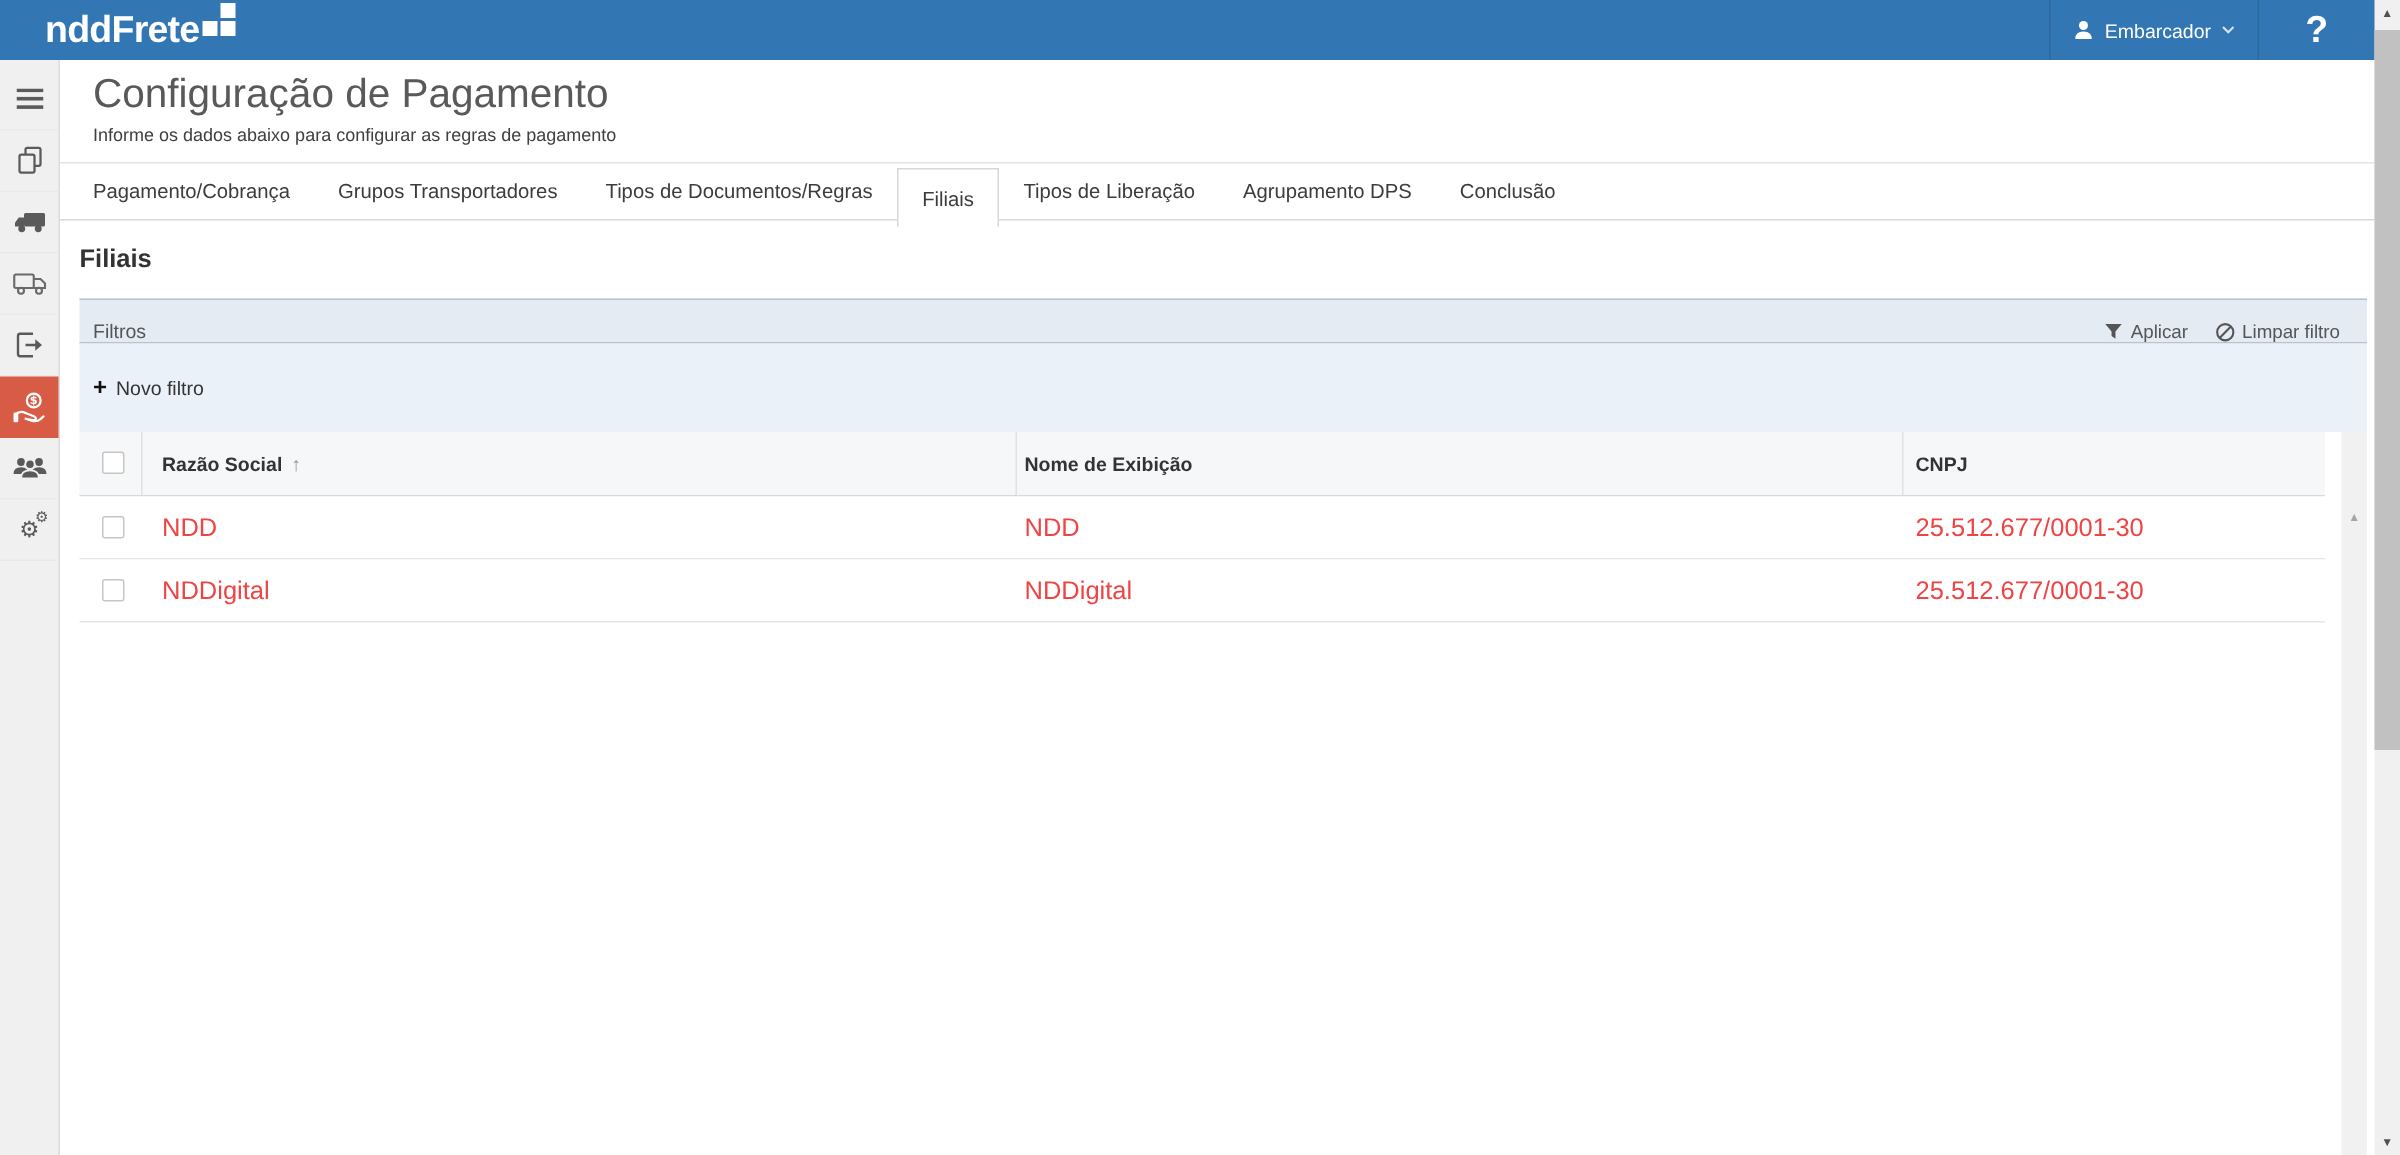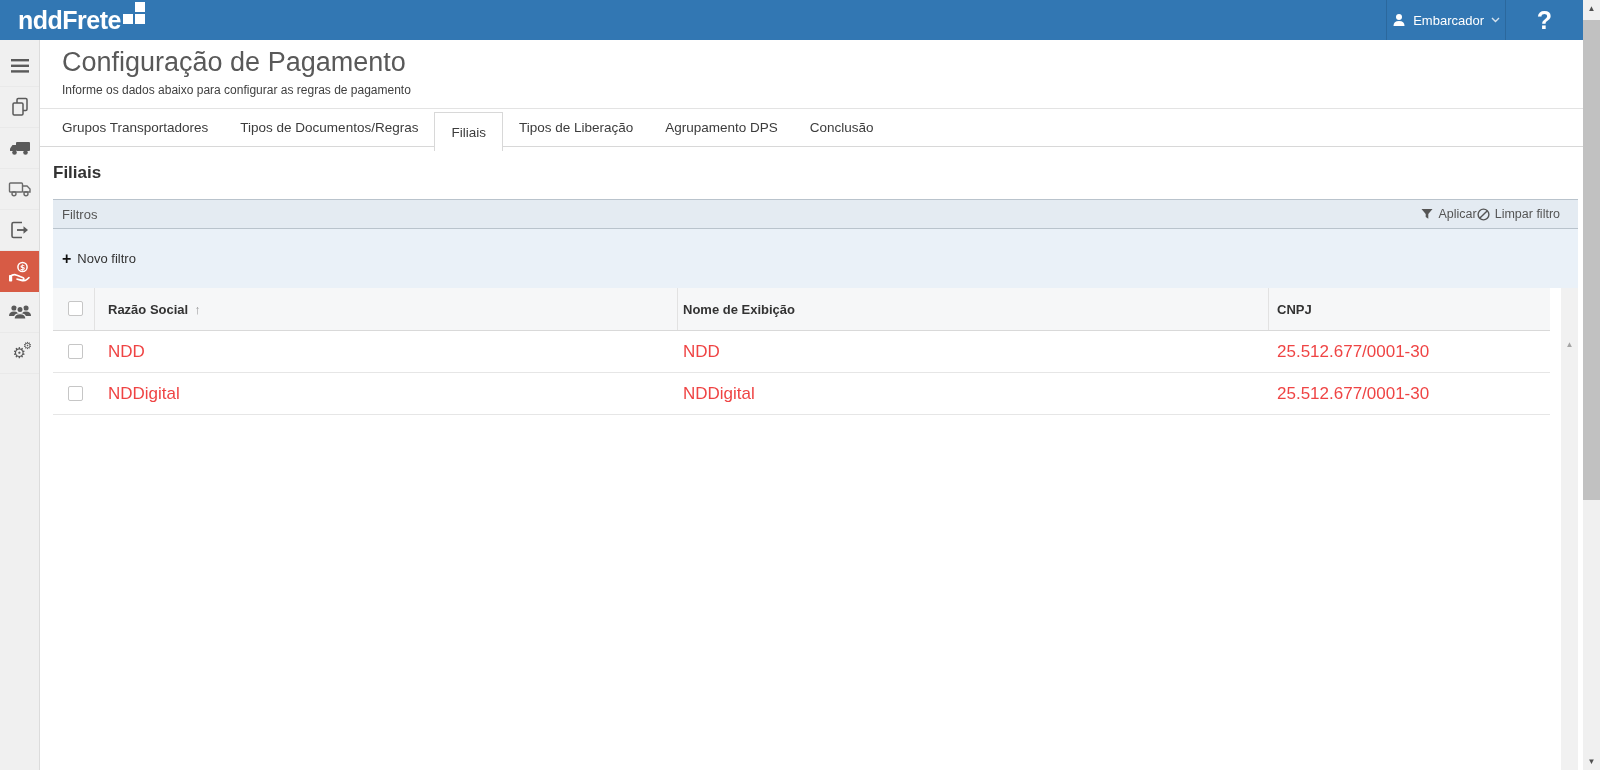--- a/index.html
+++ b/index.html
@@ -4,28 +4,28 @@
 <style>
   * { margin:0; padding:0; box-sizing:border-box; }
   html,body { width:1600px; height:770px; overflow:hidden; }
   body { font-family:"Liberation Sans", sans-serif; background:#fff; }
 
   .app { position:relative; width:1600px; height:770px; background:#fff; overflow:hidden; }
 
   
   .topbar { position:absolute; top:0; left:0; right:0; height:40px; background:#3277B3;
             display:flex; align-items:center; padding-right:17px; z-index:10; }
-  .logo { display:flex; align-items:center; margin-left:18px; cursor:pointer; }
+  .logo { display:flex; align-items:center; margin-left:30px; cursor:pointer; }
   .logo-text { color:#fff; font-size:25px; font-weight:bold; letter-spacing:-0.5px; line-height:40px; }
   .logo-squares { display:grid; grid-template-columns:10px 10px; grid-template-rows:10px 10px;
                   gap:2px; margin-left:2px; transform:translateY(-7px); }
   .logo-squares i { background:#fff; }
   .logo-squares i.empty { background:transparent; }
   .topbar-spacer { flex:1; }
-  .user-menu { height:40px; display:flex; align-items:center; gap:7px; padding:0 5px;
+  .user-menu { height:40px; display:flex; align-items:center; gap:7px; padding:0 15px;
                border-left:1px solid rgba(0,0,0,0.12); border-right:1px solid rgba(0,0,0,0.12);
                color:#fff; font-size:13px; cursor:pointer; }
   .help-btn { height:40px; width:77px; display:flex; align-items:center; justify-content:center;
               color:#fff; font-size:25px; font-weight:bold; cursor:pointer; }
 
   
   .sidebar { position:absolute; top:40px; left:0; bottom:0; width:40px; background:#F0F0F0;
              border-right:1px solid #DCDCDC; padding-top:6px; }
   .side-item { width:100%; height:41px; display:flex; align-items:center; justify-content:center;
                border-bottom:1px solid #E9E9E9; cursor:pointer; color:#5A5A5A; }
@@ -46,23 +46,23 @@
   .tab { display:flex; align-items:center; padding:0 16px; font-size:13.5px; color:#3C3C3C;
          cursor:pointer; white-space:nowrap; }
   .tab.active { background:#fff; border:1px solid #D8D8D8; border-bottom:none; position:relative;
                 margin-top:3px; margin-bottom:-5px; z-index:2; }
 
   
   .content { position:absolute; top:107px; left:13px; right:5px; bottom:0; display:flex; flex-direction:column; }
   .section-heading { margin:16px 0 16px 0; font-size:17px; font-weight:bold; color:#333; }
 
   .filter-bar { height:30px; background:#E4EBF2; border-top:1px solid #B9C3CC; border-bottom:1px solid #B9C3CC;
-                display:flex; align-items:center; padding:0 18px 0 9px; }
+                display:flex; align-items:flex-end; padding:0 18px 0 9px; }
   .filter-title { font-size:13px; color:#555; }
-  .filter-actions { margin-left:auto; display:flex; align-items:center; }
+  .filter-actions { margin-left:auto; display:flex; align-items:center; gap:18px; }
   .filter-action { display:flex; align-items:center; gap:5px; font-size:12.5px; color:#555; cursor:pointer; }
 
   .group-section { height:59px; background:#EAF1F8; display:flex; align-items:center; padding-left:9px; }
   .new-group-btn { display:flex; align-items:center; gap:6px; font-size:13px; color:#333; cursor:pointer; }
   .plus-glyph { font-size:16px; font-weight:bold; color:#111; line-height:1; }
 
   
   .table-wrap { flex:1; position:relative; padding-right:28px; }
   .vtrack { position:absolute; top:0; right:0; bottom:0; width:17px; background:#F1F1F1; }
   .vtrack .tri-up { position:absolute; top:52px; left:0; width:17px; text-align:center;
@@ -178,20 +178,21 @@
         <span class="g1">⚙</span><span class="g2">⚙</span>
       </span>
     </div>
   </nav>
 
   <main class="main">
     <h1 class="page-title">Configuração de Pagamento</h1>
     <div class="page-subtitle">Informe os dados abaixo para configurar as regras de pagamento</div>
 
     <div class="tabs">
+      <div class="tab">Pagamento/Cobrança</div>
       <div class="tab">Grupos Transportadores</div>
       <div class="tab">Tipos de Documentos/Regras</div>
       <div class="tab active">Filiais</div>
       <div class="tab">Tipos de Liberação</div>
       <div class="tab">Agrupamento DPS</div>
       <div class="tab">Conclusão</div>
     </div>
 
     <div class="content">
       <h2 class="section-heading">Filiais</h2>

